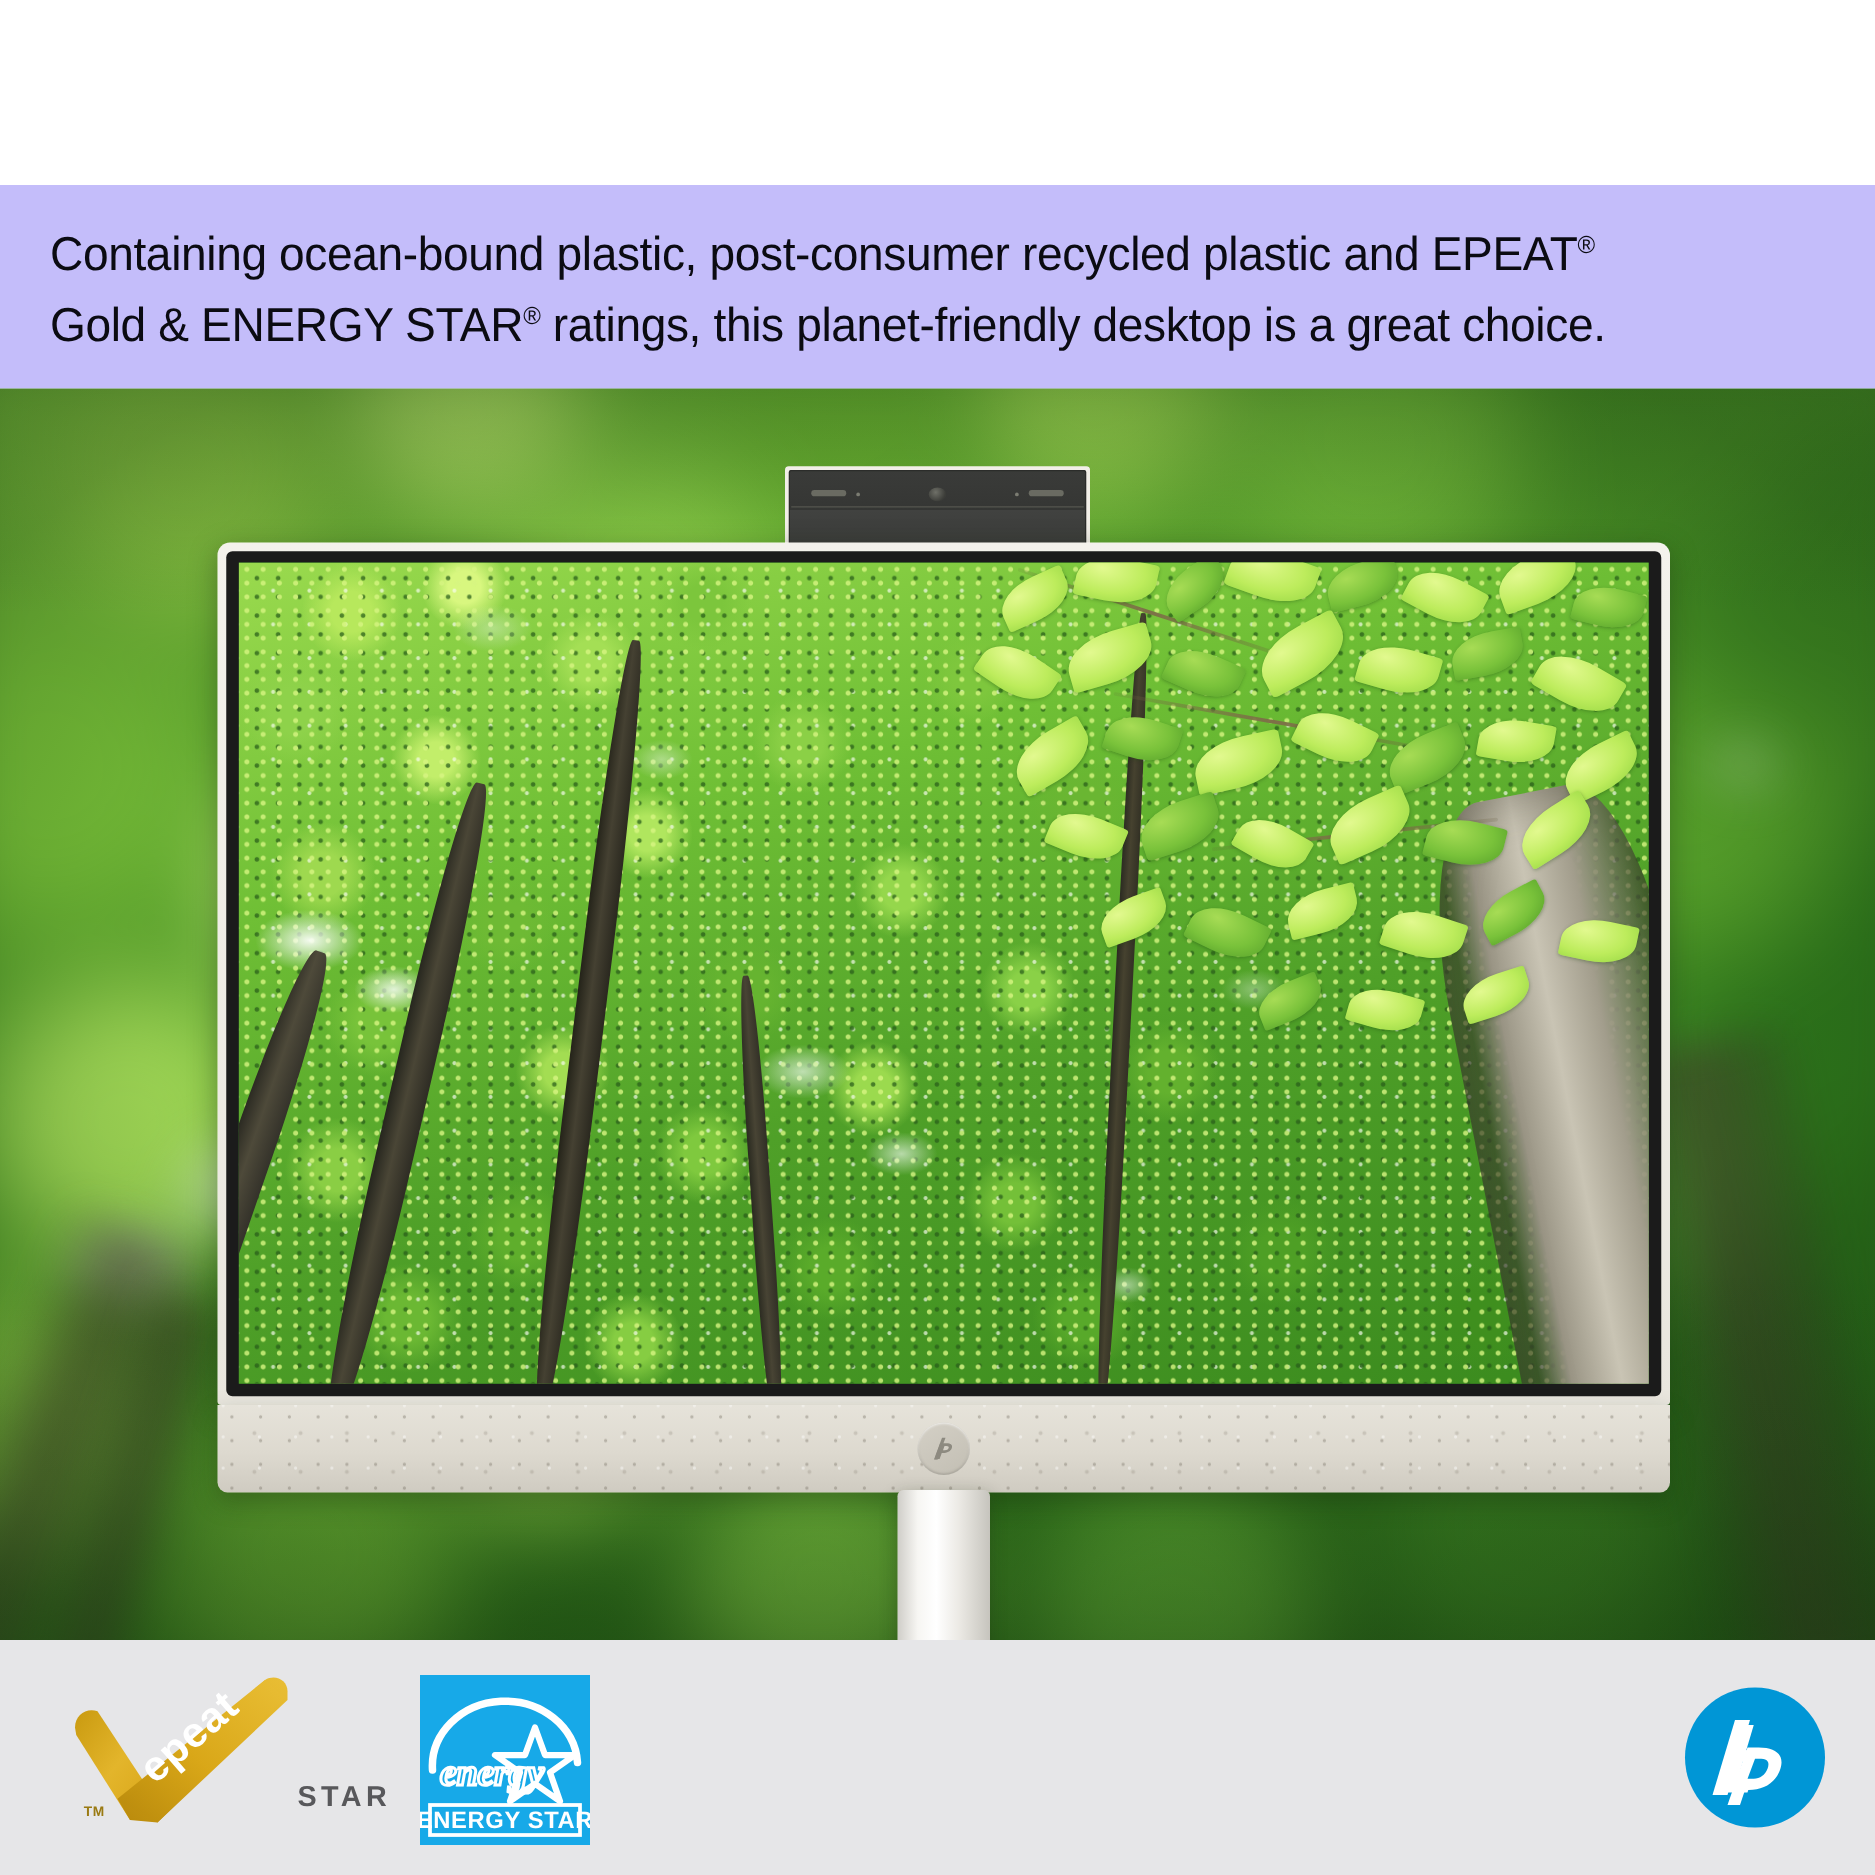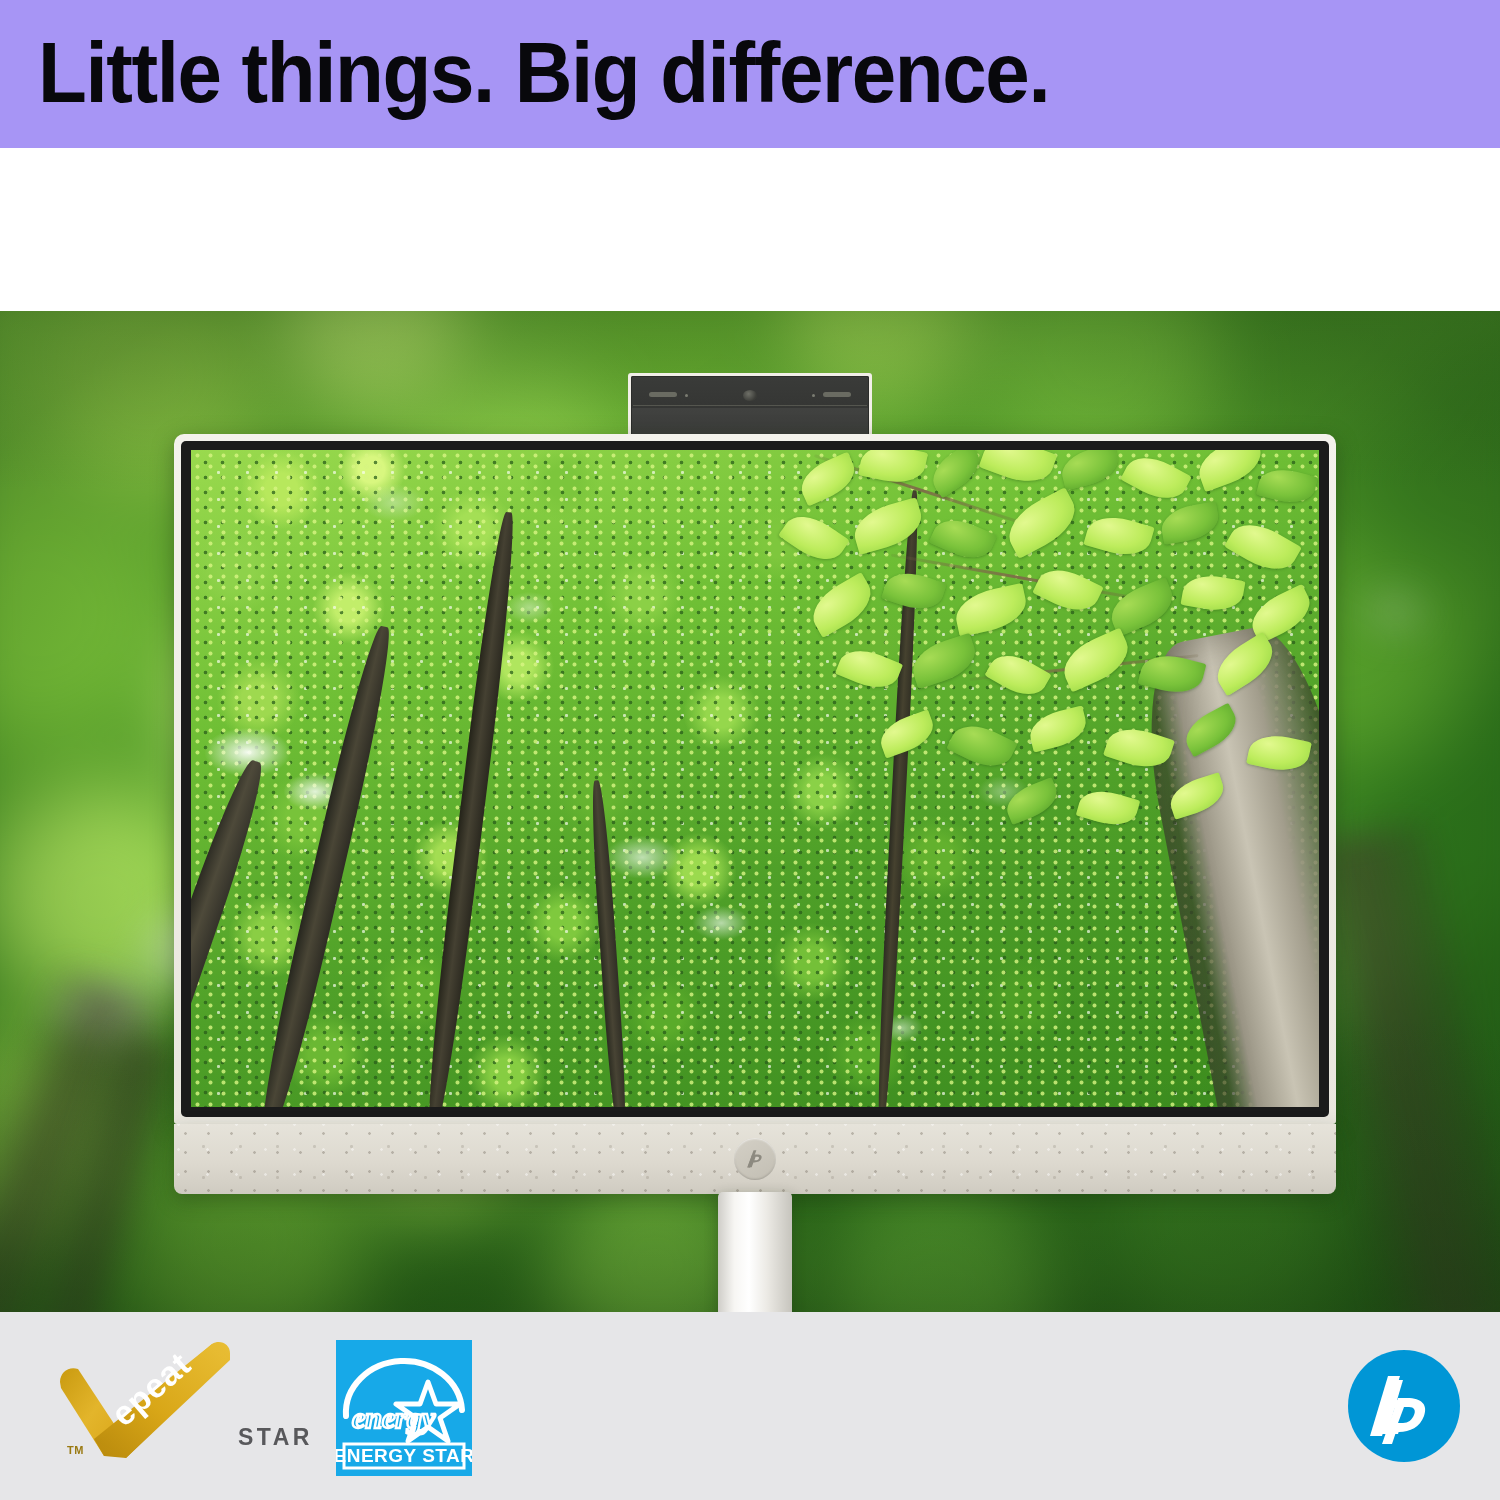--- a/index.html
+++ b/index.html
@@ -432,24 +432,27 @@
     display: flex;
     align-items: center;
     justify-content: center;
   }
 </style>
 </head>
 <body>
 
 <div id="page">
 
-  <div class="band-headline">
-    <div class="headline-text">Little things. Big difference.</div>
+
+  <div class="band-sub">
+    <div class="sub-text">
+      <span>Containing ocean-bound plastic, post-consumer recycled plastic and EPEAT</span><sup>®</sup><br>
+      <span>Gold &amp; ENERGY STAR</span><sup>®</sup><span> ratings, this planet-friendly desktop is a great choice.</span>
+    </div>
   </div>
-
 
   <div class="photo">
     <div class="bg-base"></div>
     <div class="bg-sky"></div>
     <div class="bg-trunk t1"></div>
     <div class="bg-trunk t2"></div>
     <div class="bg-trunk t3"></div>
     <div class="bg-trunk t4"></div>
     <div class="bg-vignette"></div>
 

